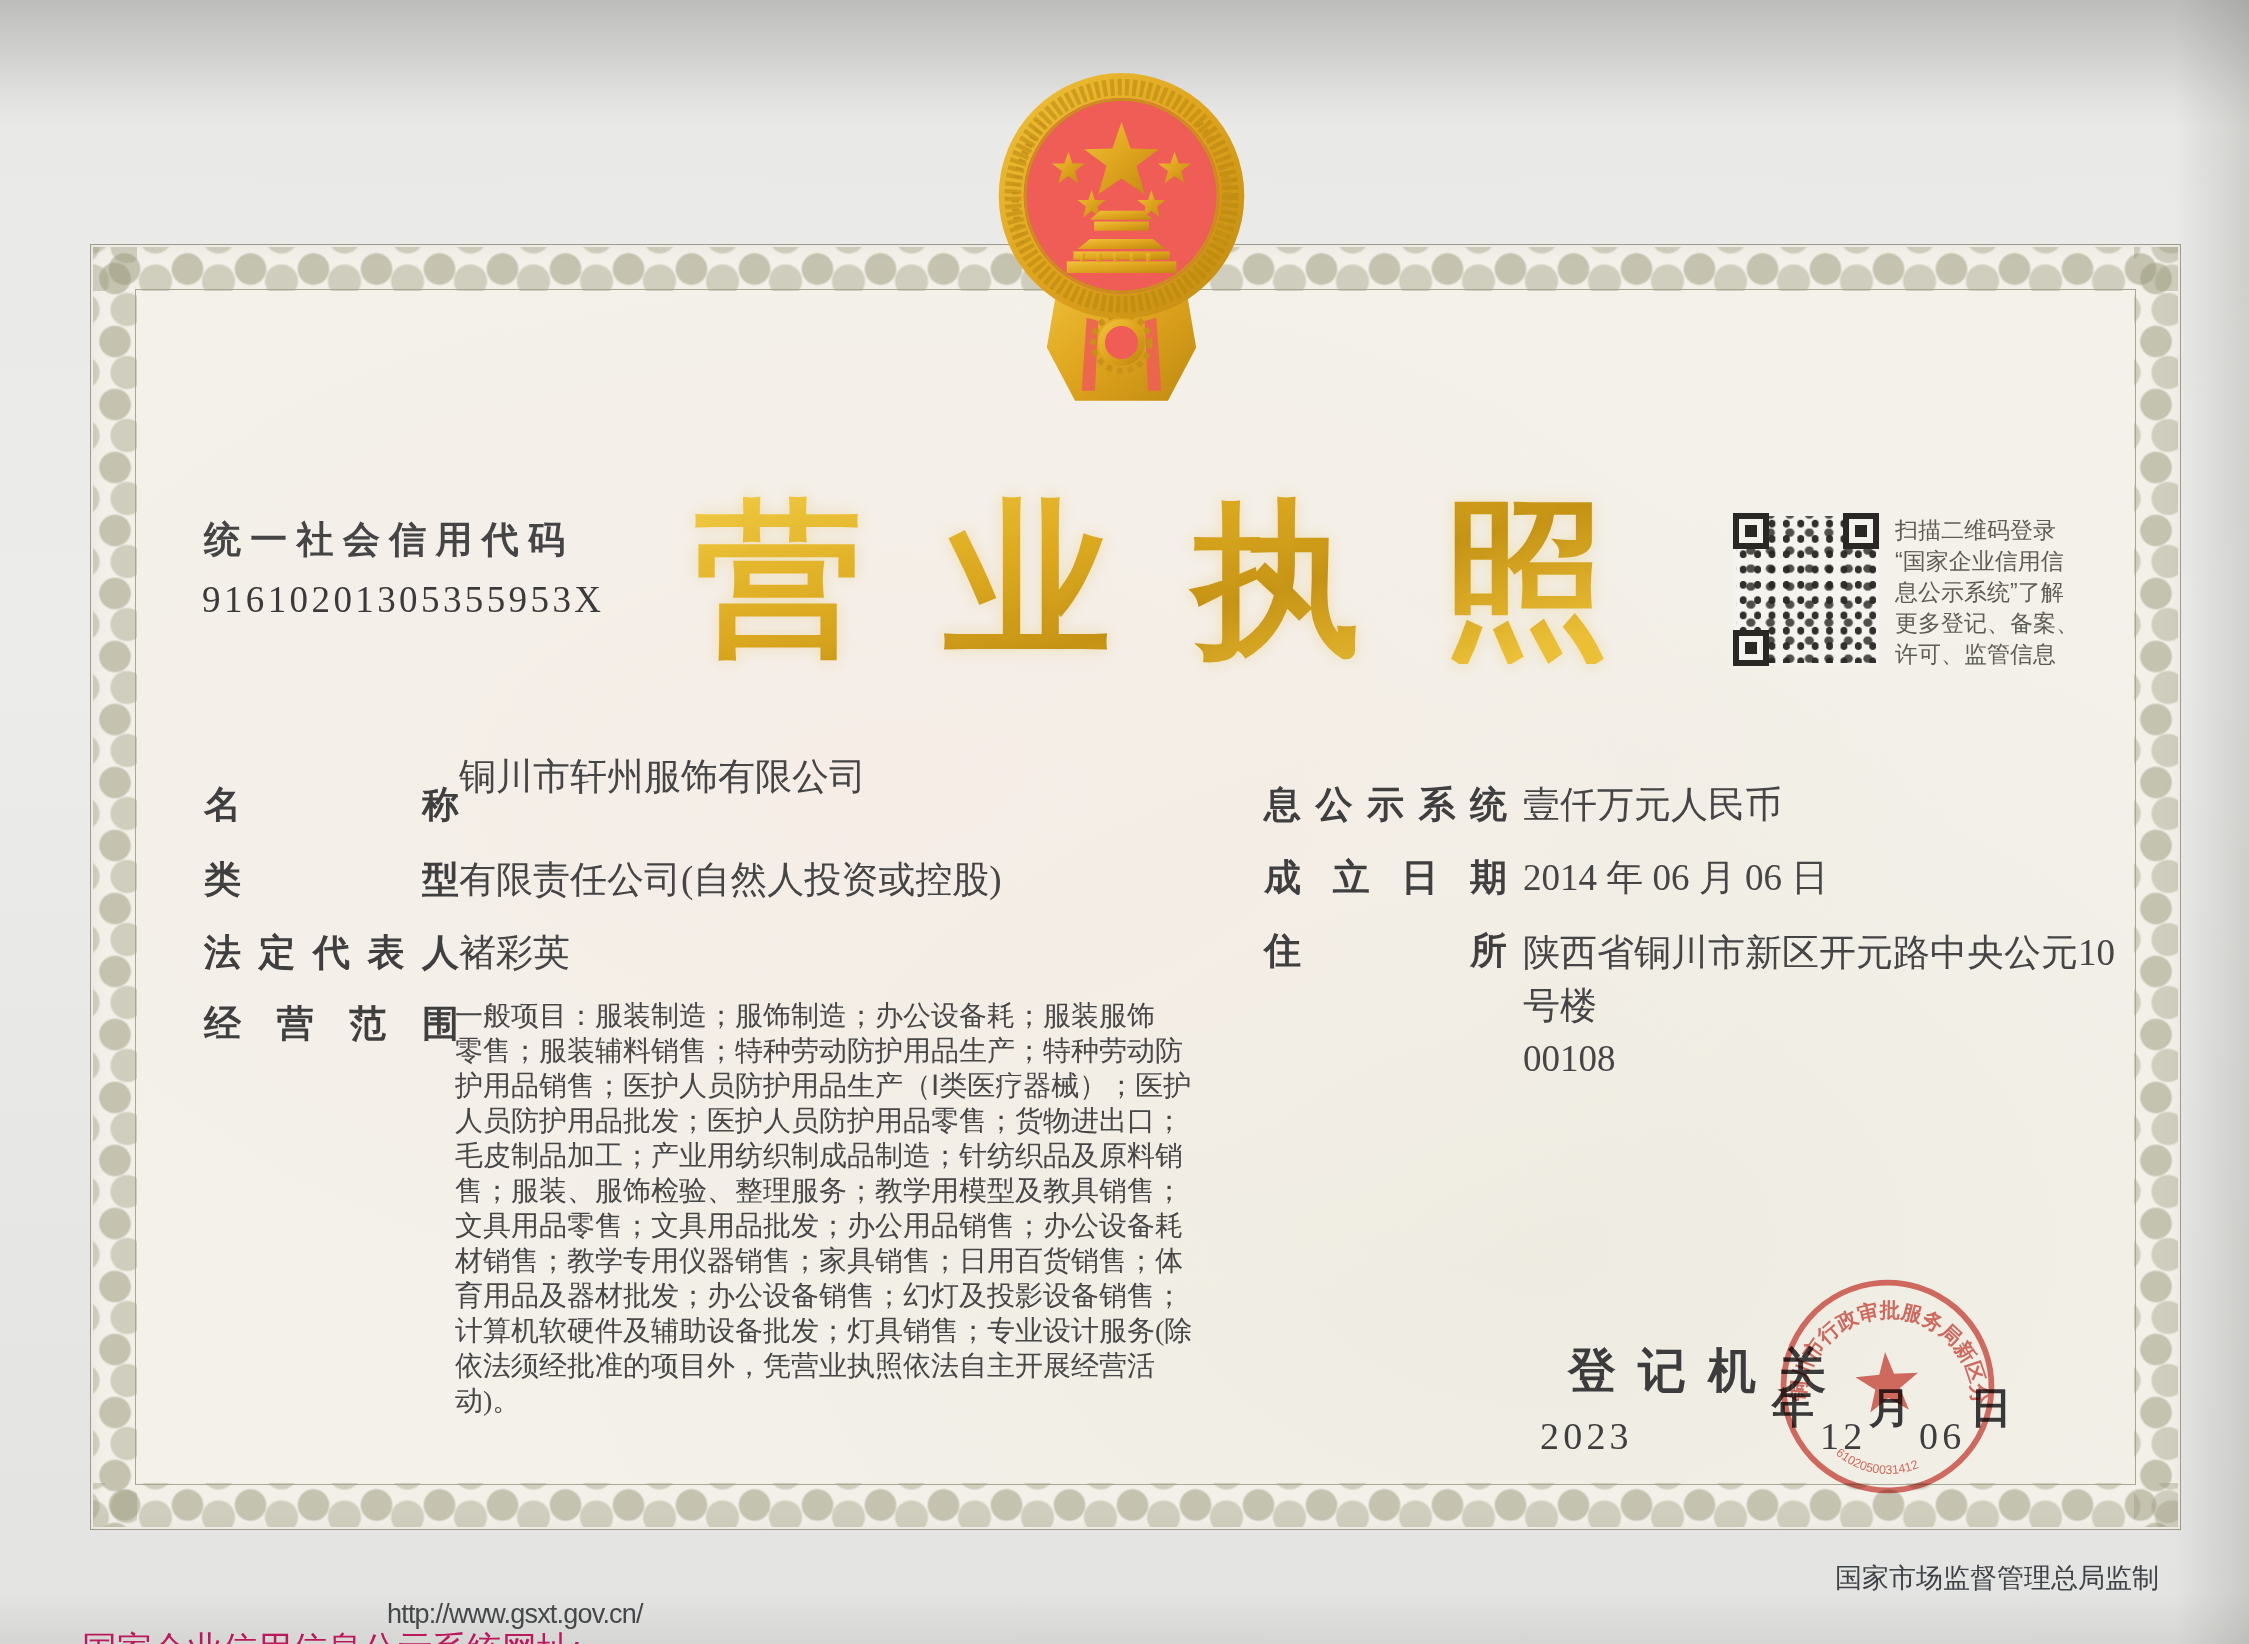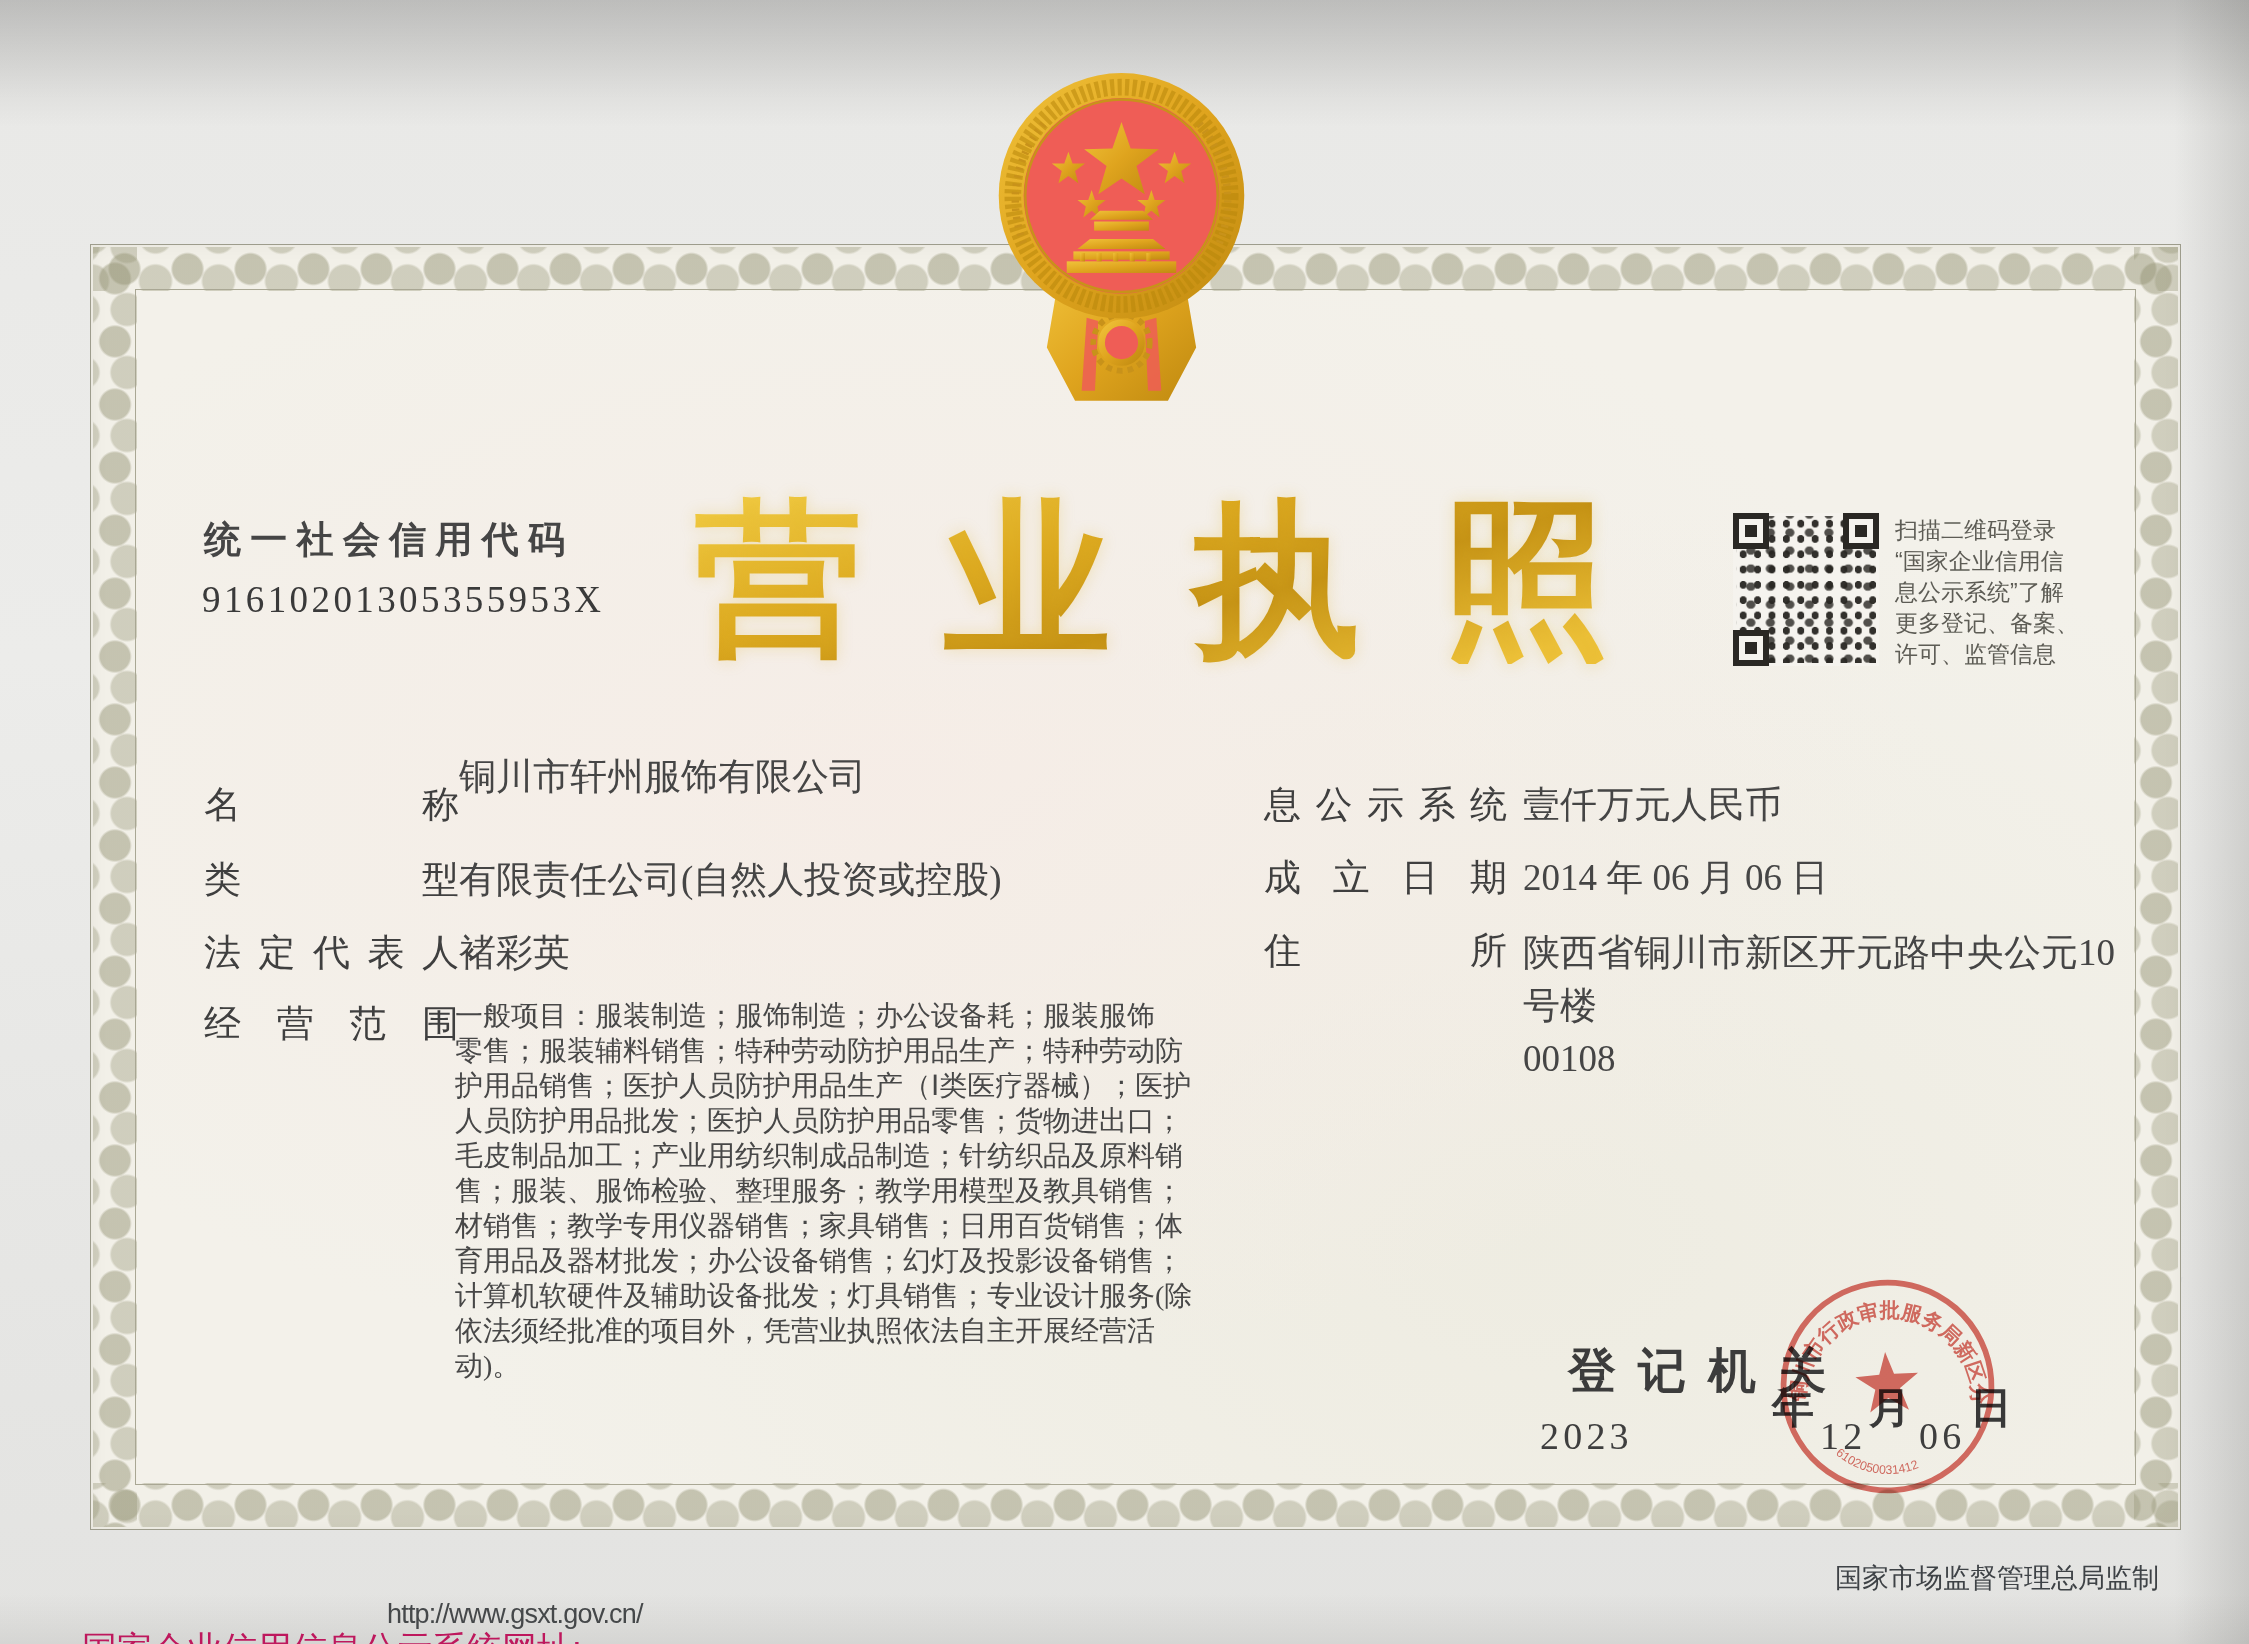--- a/index.html
+++ b/index.html
@@ -65,21 +65,21 @@
       radial-gradient(rgba(40,38,34,.95) 34%, transparent 38%),
       radial-gradient(rgba(40,38,34,.8) 30%, transparent 36%);
     background-size:14.4px 15.3px, 19.5px 18px; background-position:0 0, 5.1px 7.6px; }
   .finder { position:absolute; width:36px; height:36px; border:6px solid #2a2824; background:#f5f3ee; }
   .finder::after { content:""; position:absolute; left:6px; top:6px; width:12px; height:12px; background:#2a2824; }
   .finder.tl { left:0; top:0; } .finder.tr { right:0; top:0; } .finder.bl { left:0; bottom:0; }
   .qr-caption { position:absolute; left:1895px; top:515px; width:221px; font-size:23px;
     line-height:31px; color:#5d5c55; font-family:"Liberation Sans", sans-serif; }
 
   
-  .flabel { position:absolute; width:255px; font-size:37px; font-weight:normal; color:#3f3f3f;
+  .flabel { position:absolute; width:255px; font-size:37px; font-weight:bold; color:#3f3f3f;
     text-align:justify; text-align-last:justify; font-family:"Liberation Sans", sans-serif; }
   .fvalue { position:absolute; font-size:37px; color:#454545; white-space:nowrap; }
   .flabel.rt { width:243px; }
   .scope { position:absolute; left:455px; top:998px; width:858px; font-size:28px;
     line-height:35px; color:#474747; }
   .addr-line { line-height:53px; }
 
   
   .reg-label { position:absolute; left:1568px; top:1307px; font-size:48px; font-weight:bold;
     letter-spacing:22px; color:#3c3c3c; font-family:"Liberation Sans", sans-serif; white-space:nowrap;margin-top:32px; }
@@ -192,20 +192,21 @@
 <div class="fvalue" style="left:459px; top:928px;">褚彩英</div>
 
 <div class="flabel" style="left:204px; top:999px;">经营范围</div>
 <div class="scope">
   <div>一般项目：服装制造；服饰制造；办公设备耗；服装服饰</div>
   <div>零售；服装辅料销售；特种劳动防护用品生产；特种劳动防</div>
   <div>护用品销售；医护人员防护用品生产（Ⅰ类医疗器械）；医护</div>
   <div>人员防护用品批发；医护人员防护用品零售；货物进出口；</div>
   <div>毛皮制品加工；产业用纺织制成品制造；针纺织品及原料销</div>
   <div>售；服装、服饰检验、整理服务；教学用模型及教具销售；</div>
+  <div>文具用品零售；文具用品批发；办公用品销售；办公设备耗</div>
   <div>材销售；教学专用仪器销售；家具销售；日用百货销售；体</div>
   <div>育用品及器材批发；办公设备销售；幻灯及投影设备销售；</div>
   <div>计算机软硬件及辅助设备批发；灯具销售；专业设计服务(除</div>
   <div>依法须经批准的项目外，凭营业执照依法自主开展经营活</div>
   <div>动)。</div>
 </div>
 
 <div class="flabel rt" style="left:1264px; top:780px;">息公示系统</div>
 <div class="fvalue" style="left:1523px; top:780px;">壹仟万元人民币</div>
 

